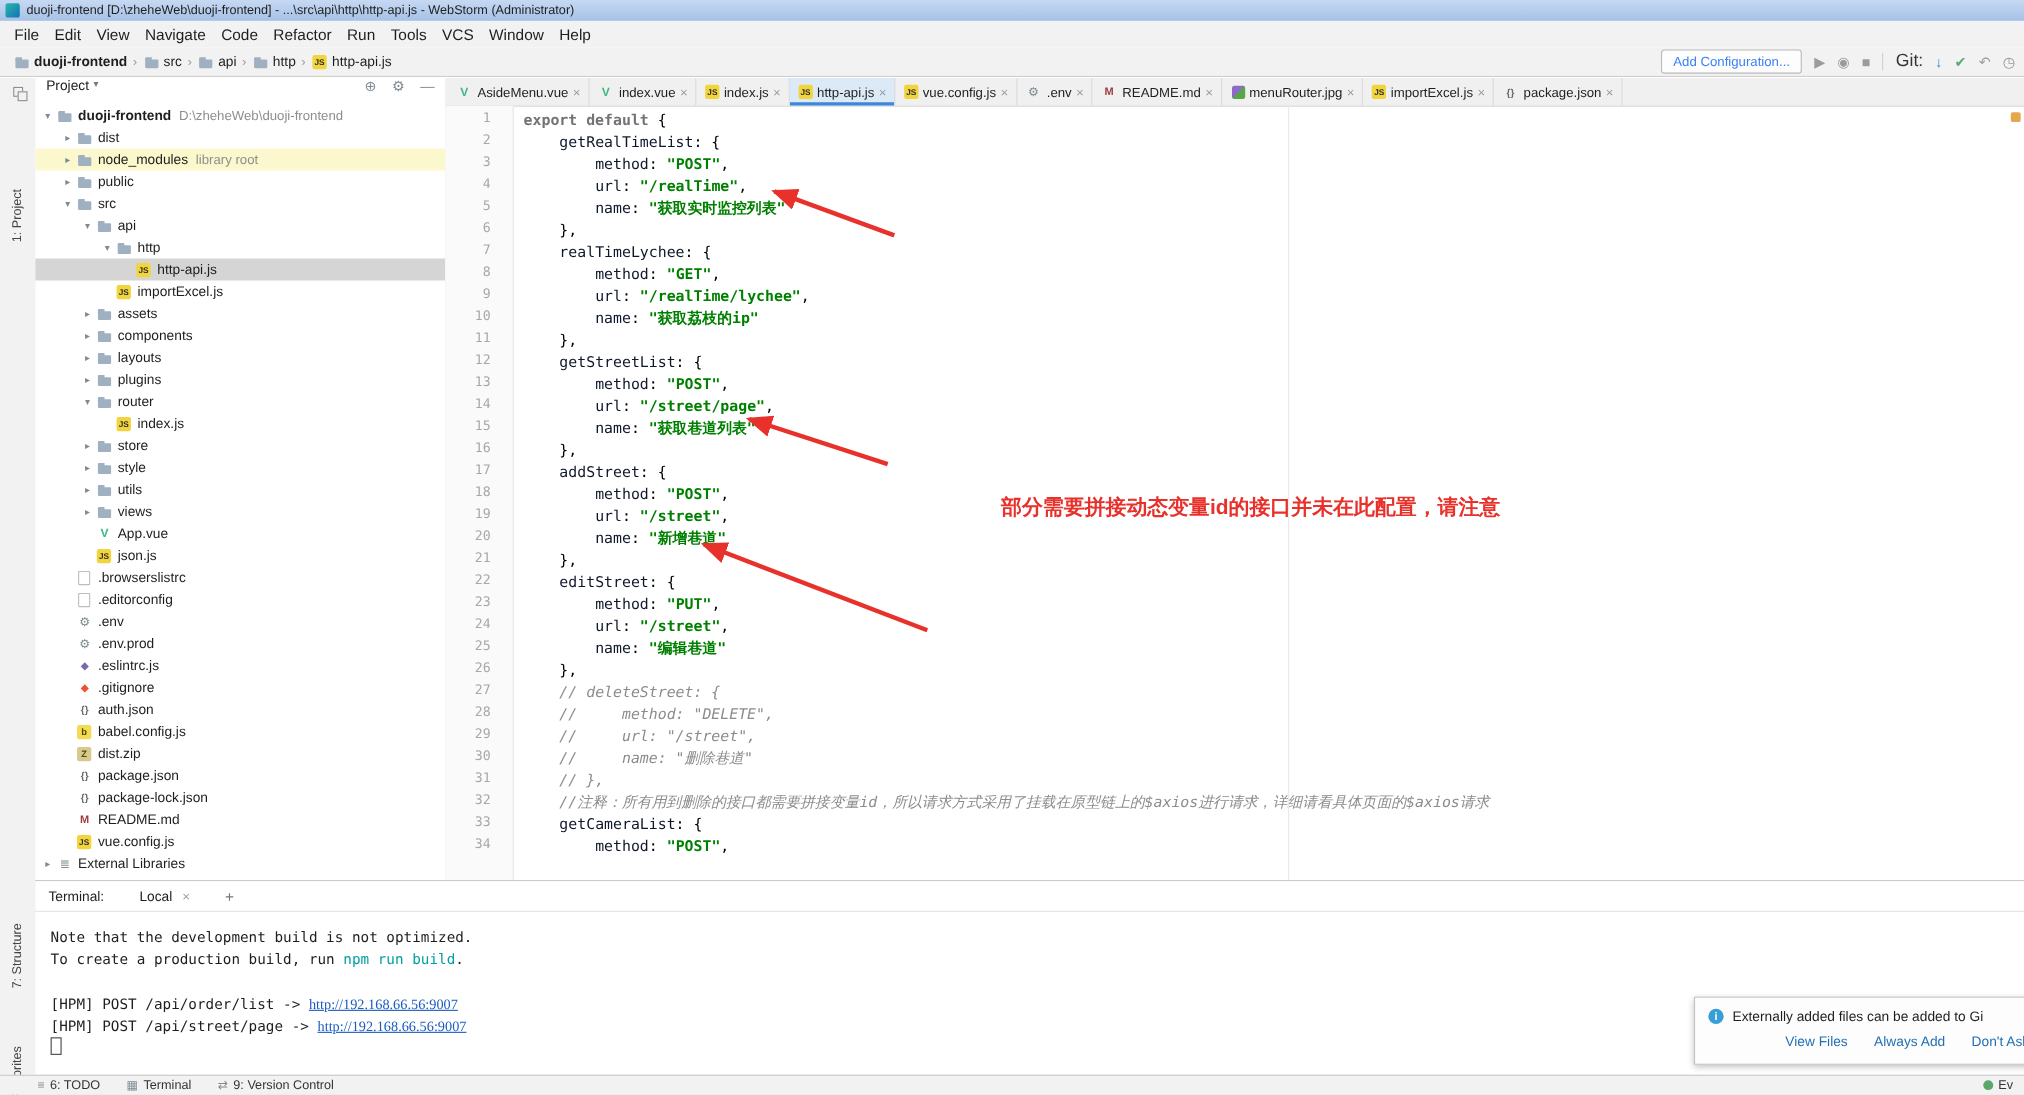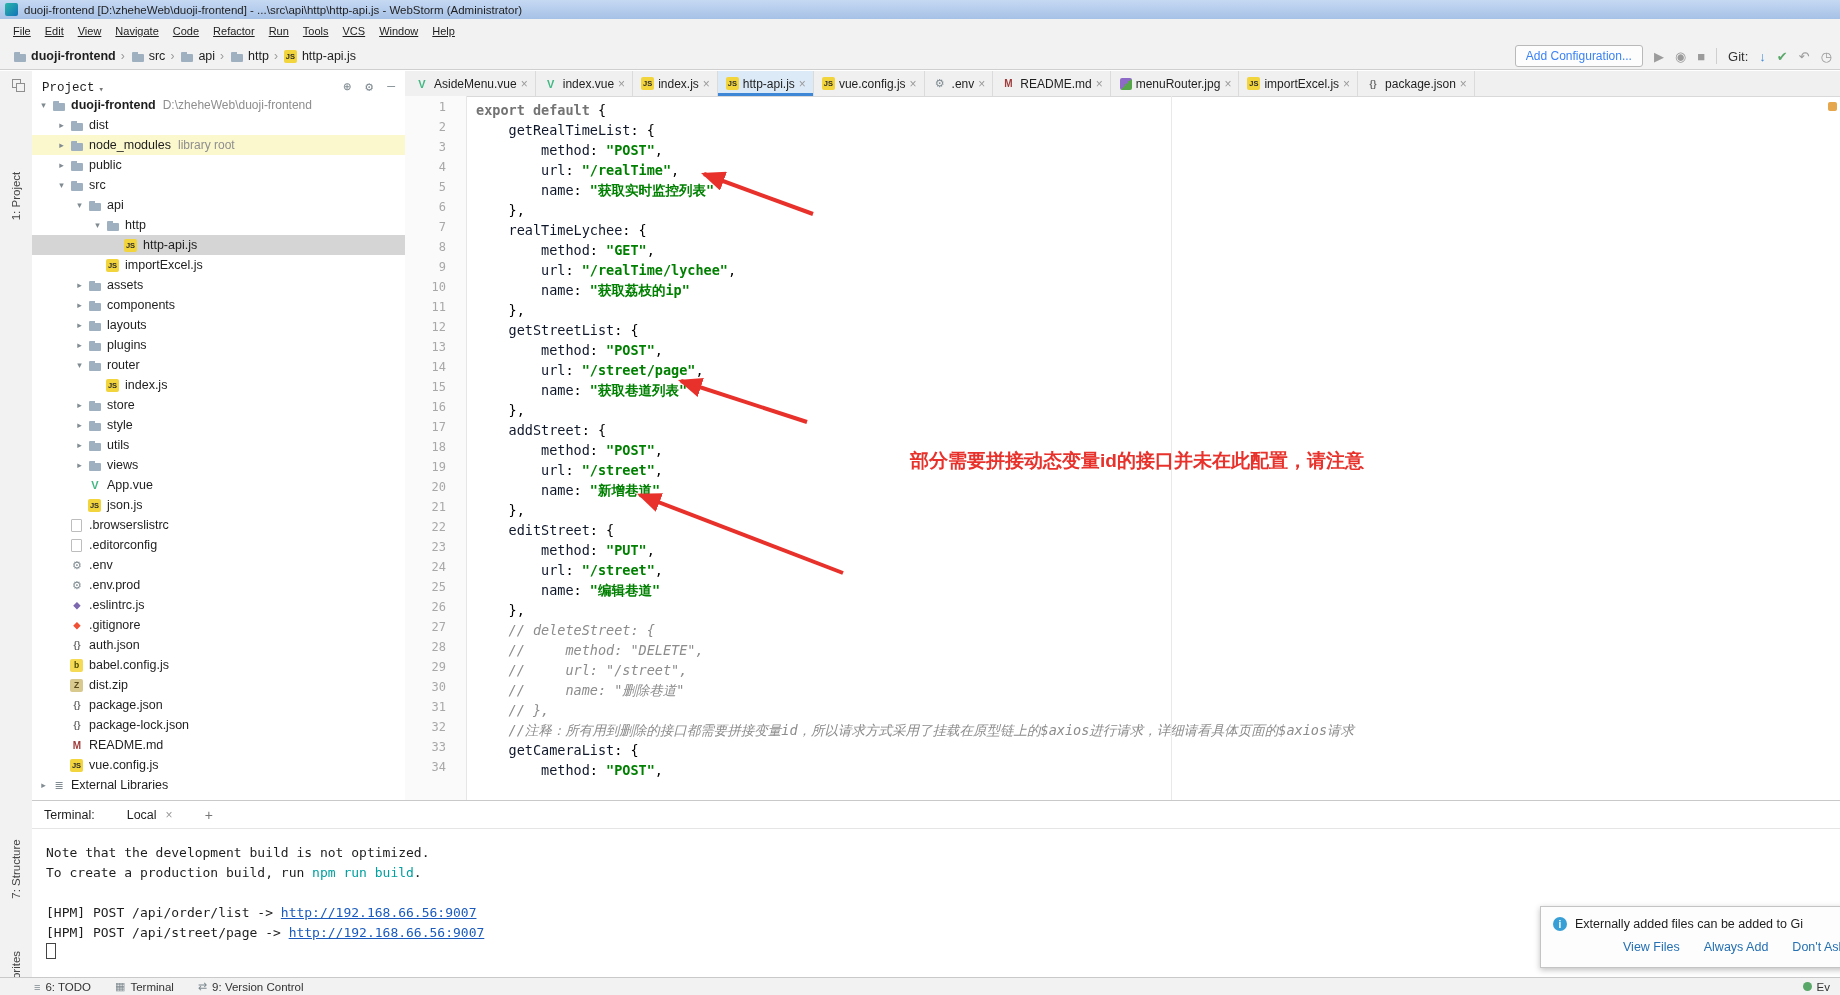--- a/index.html
+++ b/index.html
@@ -5,44 +5,44 @@
   html,body{margin:0;padding:0;background:#ddd;}
   .app{position:relative;width:1840px;height:995px;overflow:hidden;background:#fff;
        font-family:"Liberation Sans",sans-serif;font-size:13px;color:#1e1e1e;}
 
   
   .titlebar{position:absolute;left:0;top:0;right:0;height:19px;background:linear-gradient(#C6D9F3,#A6C1E6);
             display:flex;align-items:center;gap:6px;padding-left:5px;}
   .app-icon{width:13px;height:13px;border-radius:2px;background:linear-gradient(135deg,#2AB7A9,#1273B8);flex:none;}
   .title-text{font-size:11.5px;color:#1f1f1f;white-space:nowrap;}
   .menubar{position:absolute;left:0;top:19px;right:0;height:24px;background:#F2F2F2;display:flex;align-items:center;padding-left:6px;}
-  .menu-item{padding:3px 7px;font-size:11px;text-decoration:underline;}
+  .menu-item{padding:3px 7px;font-size:14px;}
   .toolbar{position:absolute;left:0;top:43px;right:0;height:27px;background:#F2F2F2;border-bottom:1px solid #CFCFCF;
            display:flex;align-items:center;justify-content:space-between;padding:0 8px;box-sizing:border-box;}
   .crumbs{display:flex;align-items:center;padding-left:4px;}
   .crumb{display:flex;align-items:center;font-size:12.5px;}
   .crumb-root{font-weight:bold;}
   .crumb-sep{color:#9a9a9a;padding:0 5px;font-size:12px;}
   .toolbar-right{display:flex;align-items:center;gap:11px;}
   .addcfg{font:12px "Liberation Sans",sans-serif;background:#FDFDFD;border:1px solid #B9B9B9;border-radius:3px;padding:3px 10px;color:#3b82f6;}
   .tb-icon{color:#9B9B9B;font-size:13px;}
   .tb-update{color:#3E86D6;}
   .tb-commit{color:#59A869;}
   .tb-sep{width:1px;height:16px;background:#CFCFCF;}
-  .git-label{font-size:13px;color:#333;}
+  .git-label{font-size:16px;color:#333;}
 
   
   .leftstrip{position:absolute;left:0;top:71px;width:32px;height:906px;background:#F2F2F2;border-right:1px solid #D9D9D9;}
   .mini-windows{width:7px;height:7px;border:1px solid #8E8E8E;position:relative;margin:8px auto 0;}
   .mini-windows::after{content:"";position:absolute;left:3px;top:3px;width:7px;height:7px;border:1px solid #8E8E8E;background:#F2F2F2;}
   .vlabel{position:absolute;left:16px;transform:translate(-50%,-50%) rotate(-90deg);font-size:11.5px;color:#444;white-space:nowrap;}
 
   
   .project-panel{position:absolute;left:32px;top:71px;width:373px;height:729px;background:#fff;border-right:1px solid #D5D5D5;overflow:hidden;}
-  .panel-header{height:24px;display:flex;align-items:flex-end;gap:4px;padding:0 10px;font-size:12.5px;font-family:Liberation Mono, monospace;}
+  .panel-header{height:24px;display:flex;align-items:flex-start;gap:4px;padding:0 10px;font-size:12.5px;}
   .ph-caret{color:#777;font-size:9px;}
   .ph-icons{margin-left:auto;display:flex;gap:14px;color:#7F8B91;font-size:13px;}
   .tree{font-size:12.5px;}
   .tree-row{height:20px;display:flex;align-items:center;white-space:nowrap;}
   .tree-row.selected{background:#D5D5D5;}
   .tree-row.highlight{background:#FBF8CE;}
   .chev{width:15px;text-align:center;color:#7F8B91;font-size:9px;flex:none;}
   .tree-label{margin-left:1px;}
   .bold{font-weight:bold;}
   .tree-suffix{color:#8E8E8E;margin-left:7px;font-size:12px;}
@@ -87,21 +87,21 @@
   .overlay{position:absolute;inset:0;pointer-events:none;}
   .annotation-text{position:absolute;left:505px;top:352px;color:#E8312B;font-size:19px;font-weight:600;white-space:nowrap;}
 
   
   .terminal{position:absolute;left:32px;top:800px;right:0;height:177px;background:#fff;border-top:1px solid #C9C9C9;box-sizing:border-box;}
   .term-header{height:27px;display:flex;align-items:center;gap:32px;padding:0 12px;border-bottom:1px solid #E5E5E5;font-size:12.5px;}
   .term-tab{display:flex;align-items:center;gap:5px;}
   .term-plus{color:#777;font-size:14px;}
   .term-body{padding:14px 0 0 14px;font:13px/20px "DejaVu Sans Mono",monospace;color:#1e1e1e;}
   .term-line{height:20px;white-space:pre;}
-  .term-link{color:#1B5BBE;text-decoration:underline;}
+  .term-link{color:#1B5BBE;text-decoration:underline;font-family:Liberation Serif, serif;}
   .term-cmd{color:#00A0A0;}
   .term-cursor{display:inline-block;width:8px;height:14px;border:1px solid #444;vertical-align:-2px;}
 
   
   .notification{position:absolute;right:-60px;top:906px;width:360px;height:62px;background:#FDFDFD;border:1px solid #C4C4C4;
                 box-shadow:0 2px 6px rgba(0,0,0,.25);z-index:6;padding:10px 12px;box-sizing:border-box;font-size:12.5px;}
   .notif-row{display:flex;gap:8px;align-items:center;white-space:nowrap;}
   .info-icon{width:14px;height:14px;border-radius:50%;background:#389FD6;color:#fff;font-size:10px;font-weight:bold;
              display:inline-flex;align-items:center;justify-content:center;flex:none;font-style:normal;}
   .notif-actions{display:flex;gap:24px;margin:9px 0 0 70px;white-space:nowrap;}

